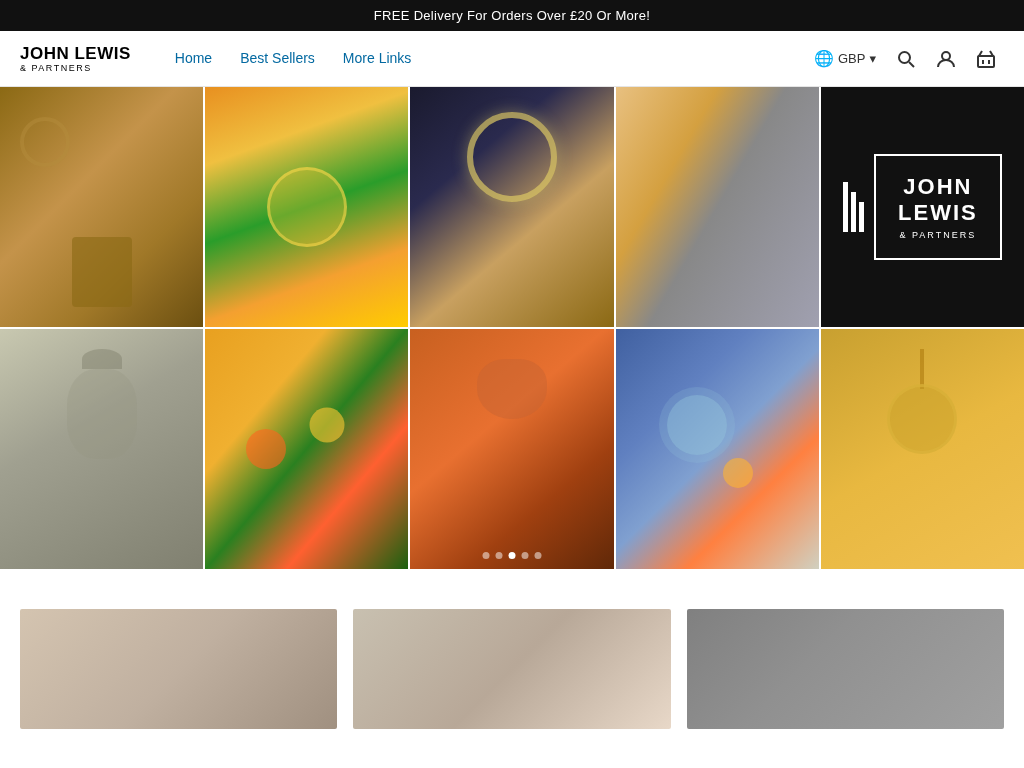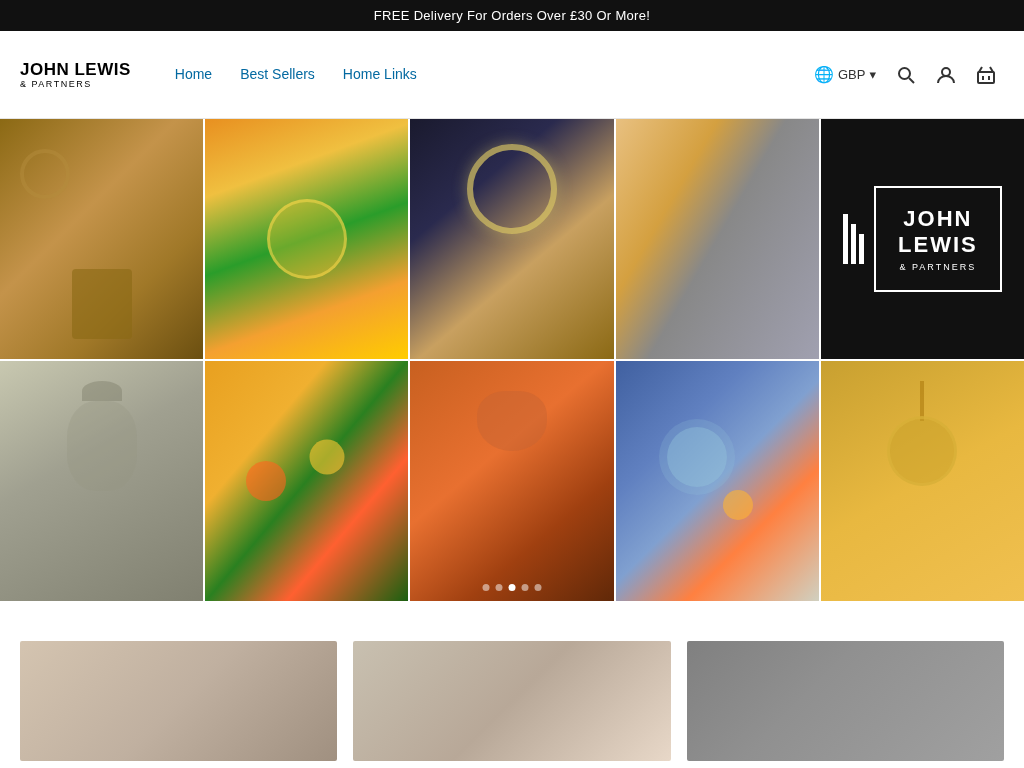--- a/index.html
+++ b/index.html
@@ -13,21 +13,21 @@
       padding: 8px 0;
       font-size: 13px;
       letter-spacing: 0.3px;
     }
 
     
     .header {
       display: flex;
       align-items: center;
       padding: 0 20px;
-      height: 88px;
+      height: 56px;
       border-bottom: 1px solid #e5e5e5;
       position: relative;
     }
 
     .logo {
       display: flex;
       flex-direction: column;
       line-height: 1;
       text-decoration: none;
       color: #000;
@@ -207,33 +207,33 @@
 
     
     .globe-icon {
       font-size: 16px;
     }
   </style>
 </head>
 <body>
 
 <div class="announcement-bar">
-  <span>FREE Delivery For Orders Over £30 Or More!</span>
+  <span>FREE Delivery For Orders Over £20 Or More!</span>
 </div>
 
 <header class="header">
   <a class="logo" href="#">
     <span class="logo-main">JOHN LEWIS</span>
     <span class="logo-sub">&amp; PARTNERS</span>
   </a>
 
   <nav class="nav">
     <a class="nav-item" href="#">Home</a>
     <a class="nav-item" href="#">Best Sellers</a>
-    <a class="nav-item" href="#">Home Links</a>
+    <a class="nav-item" href="#">More Links</a>
   </nav>
 
   <div class="header-actions">
     <button class="currency-btn">
       <span class="globe-icon">🌐</span>
       <span>GBP</span>
       <span>▾</span>
     </button>
     <button class="icon-btn">
       <svg width="20" height="20" viewBox="0 0 20 20" fill="none" stroke="#333" stroke-width="2">

